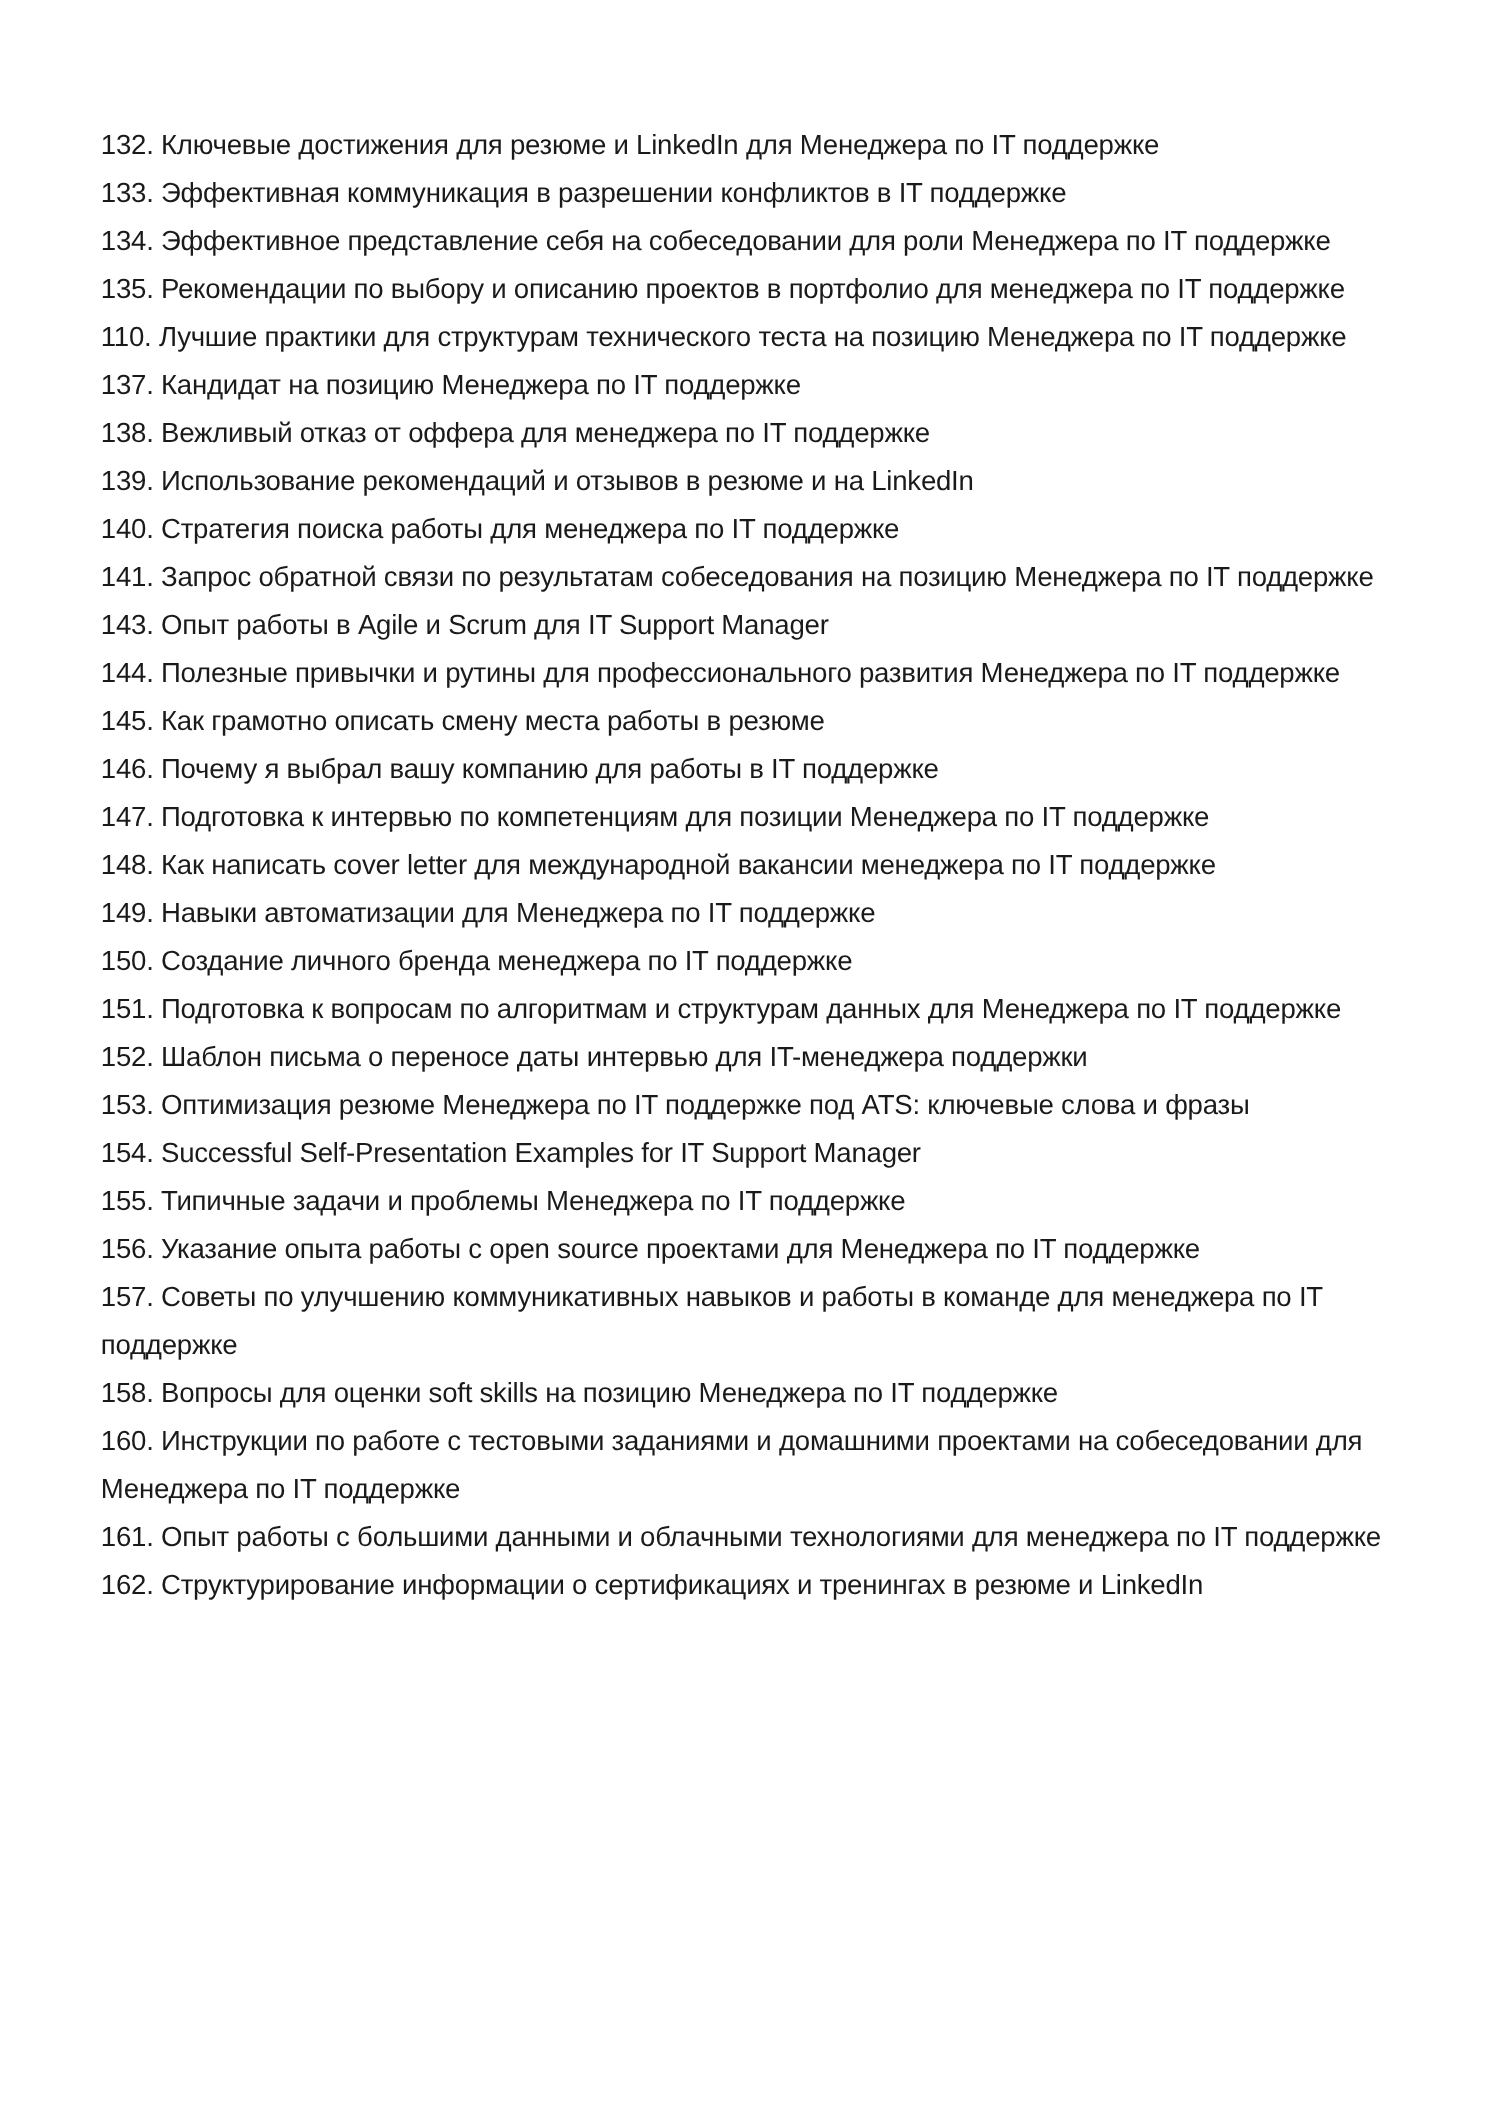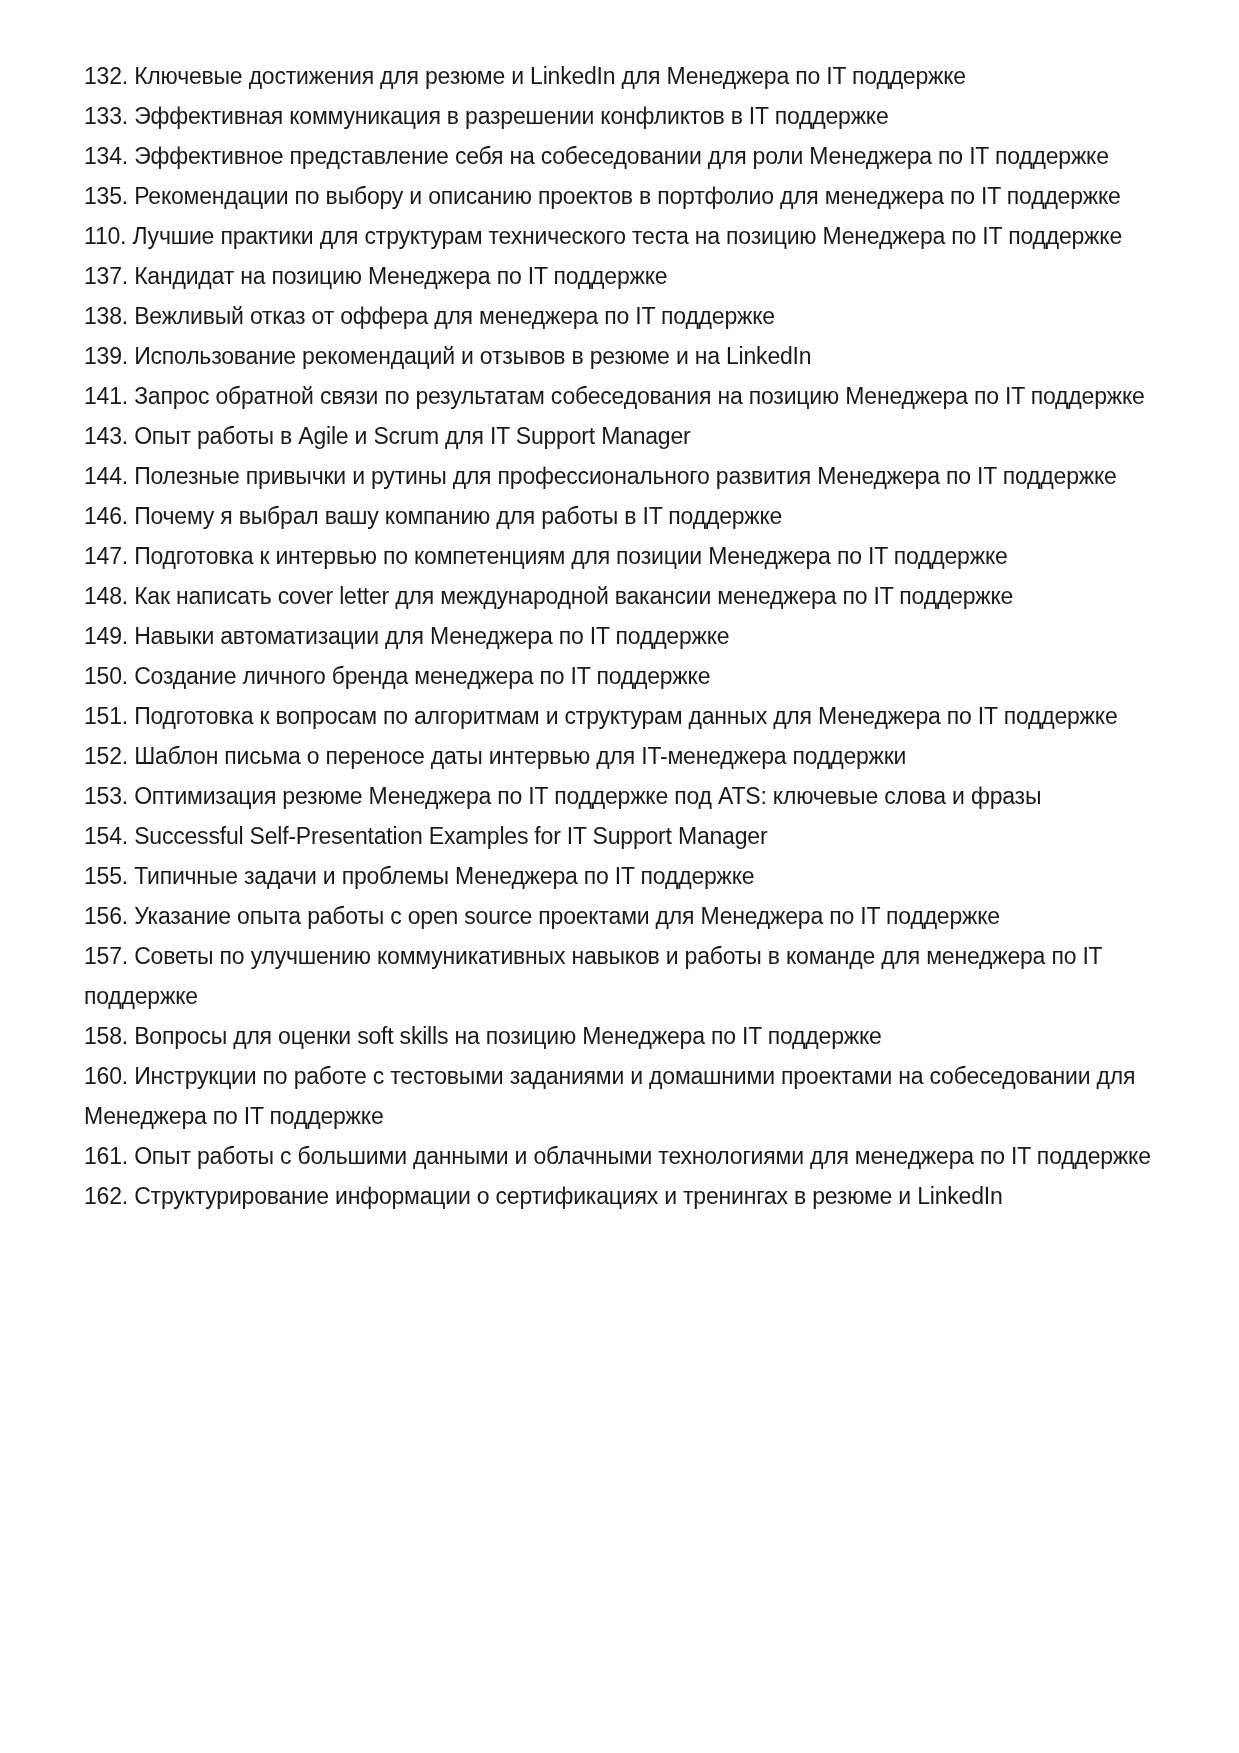--- a/index.html
+++ b/index.html
@@ -5,39 +5,42 @@
     html, body { margin: 0; padding: 0; background: #ffffff; }
     body { width: 1239px; height: 1753px; overflow: hidden; }
     .page {
       position: relative;
       padding: 56px 70px 0 84px;
       font-family: "Liberation Sans", "DejaVu Sans", sans-serif;
       font-size: 23px;
       line-height: 40px;
       color: #1a1a1a;
       letter-spacing: -0.2px;
+      margin-top: 44px;
     }
     .item { margin: 0; padding: 0; }
   </style>
 </head>
 <body>
 
 <div class="page">
   <div id="list">
       <p class="item"><span>132.</span> <span>Ключевые достижения для резюме и LinkedIn для Менеджера по IT поддержке</span></p>
       <p class="item"><span>133.</span> <span>Эффективная коммуникация в разрешении конфликтов в IT поддержке</span></p>
       <p class="item"><span>134.</span> <span>Эффективное представление себя на собеседовании для роли Менеджера по IT поддержке</span></p>
       <p class="item"><span>135.</span> <span>Рекомендации по выбору и описанию проектов в портфолио для менеджера по IT поддержке</span></p>
       <p class="item"><span>110.</span> <span>Лучшие практики для структурам технического теста на позицию Менеджера по IT поддержке</span></p>
       <p class="item"><span>137.</span> <span>Кандидат на позицию Менеджера по IT поддержке</span></p>
       <p class="item"><span>138.</span> <span>Вежливый отказ от оффера для менеджера по IT поддержке</span></p>
       <p class="item"><span>139.</span> <span>Использование рекомендаций и отзывов в резюме и на LinkedIn</span></p>
+      <p class="item"><span>140.</span> <span>Стратегия поиска работы для менеджера по IT поддержке</span></p>
       <p class="item"><span>141.</span> <span>Запрос обратной связи по результатам собеседования на позицию Менеджера по IT поддержке</span></p>
       <p class="item"><span>143.</span> <span>Опыт работы в Agile и Scrum для IT Support Manager</span></p>
       <p class="item"><span>144.</span> <span>Полезные привычки и рутины для профессионального развития Менеджера по IT поддержке</span></p>
+      <p class="item"><span>145.</span> <span>Как грамотно описать смену места работы в резюме</span></p>
       <p class="item"><span>146.</span> <span>Почему я выбрал вашу компанию для работы в IT поддержке</span></p>
       <p class="item"><span>147.</span> <span>Подготовка к интервью по компетенциям для позиции Менеджера по IT поддержке</span></p>
       <p class="item"><span>148.</span> <span>Как написать cover letter для международной вакансии менеджера по IT поддержке</span></p>
       <p class="item"><span>149.</span> <span>Навыки автоматизации для Менеджера по IT поддержке</span></p>
       <p class="item"><span>150.</span> <span>Создание личного бренда менеджера по IT поддержке</span></p>
       <p class="item"><span>151.</span> <span>Подготовка к вопросам по алгоритмам и структурам данных для Менеджера по IT поддержке</span></p>
       <p class="item"><span>152.</span> <span>Шаблон письма о переносе даты интервью для IT-менеджера поддержки</span></p>
       <p class="item"><span>153.</span> <span>Оптимизация резюме Менеджера по IT поддержке под ATS: ключевые слова и фразы</span></p>
       <p class="item"><span>154.</span> <span>Successful Self-Presentation Examples for IT Support Manager</span></p>
       <p class="item"><span>155.</span> <span>Типичные задачи и проблемы Менеджера по IT поддержке</span></p>

